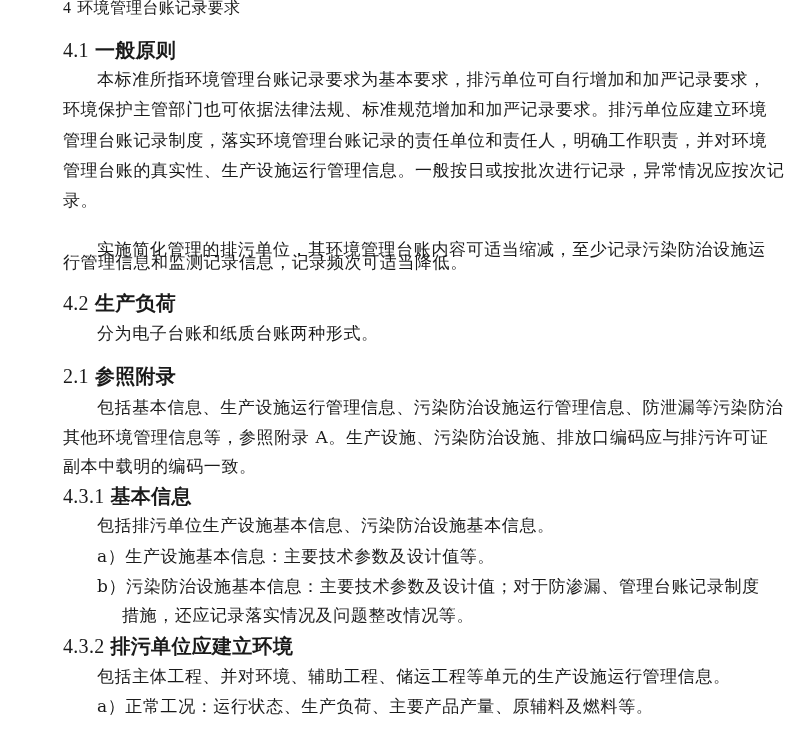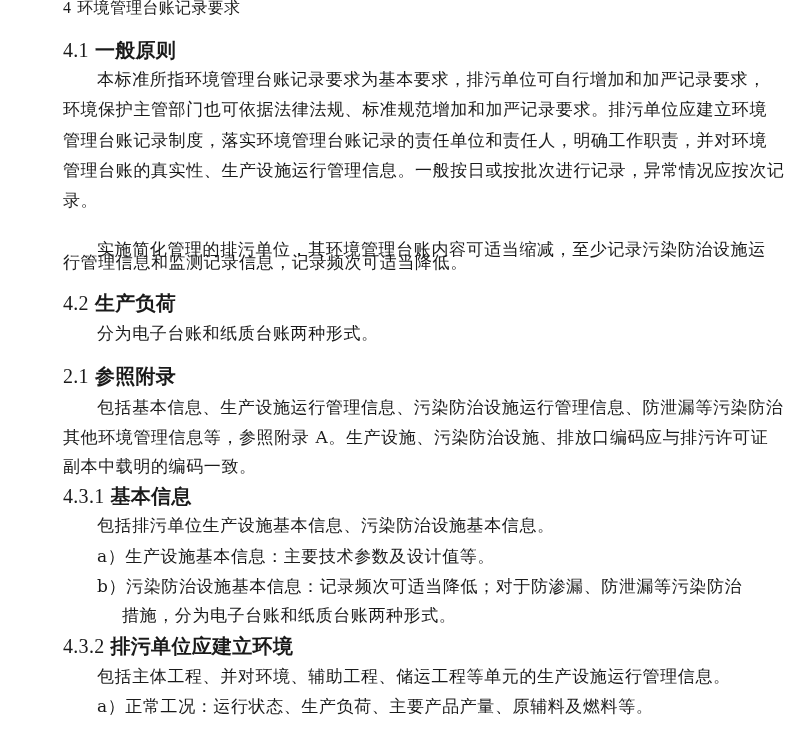--- a/index.html
+++ b/index.html
@@ -53,23 +53,23 @@
 
   <div class="line h" style="top:486px">
     <span class="num">4.3.1</span><span>基本信息</span>
   </div>
   <div class="line indent" style="top:515px">包括排污单位生产设施基本信息、污染防治设施基本信息。</div>
 
   <div class="line item" style="top:546px">
     <span>a）</span><span>生产设施基本信息：主要技术参数及设计值等。</span>
   </div>
   <div class="line item" style="top:576px">
-    <span>b）</span><span>污染防治设施基本信息：记录频次可适当降低；对于防渗漏、防泄漏等污染防治</span>
+    <span>b）</span><span>污染防治设施基本信息：主要技术参数及设计值；对于防渗漏、管理台账记录制度</span>
   </div>
-  <div class="line item-cont" style="top:605px">措施，分为电子台账和纸质台账两种形式。</div>
+  <div class="line item-cont" style="top:605px">措施，还应记录落实情况及问题整改情况等。</div>
 
   <div class="line h" style="top:636px">
     <span class="num">4.3.2</span><span>排污单位应建立环境</span>
   </div>
   <div class="line indent" style="top:666px">包括主体工程、并对环境、辅助工程、储运工程等单元的生产设施运行管理信息。</div>
   <div class="line item" style="top:696px">
     <span>a）</span><span>正常工况：运行状态、生产负荷、主要产品产量、原辅料及燃料等。</span>
   </div>
 
 </div>

